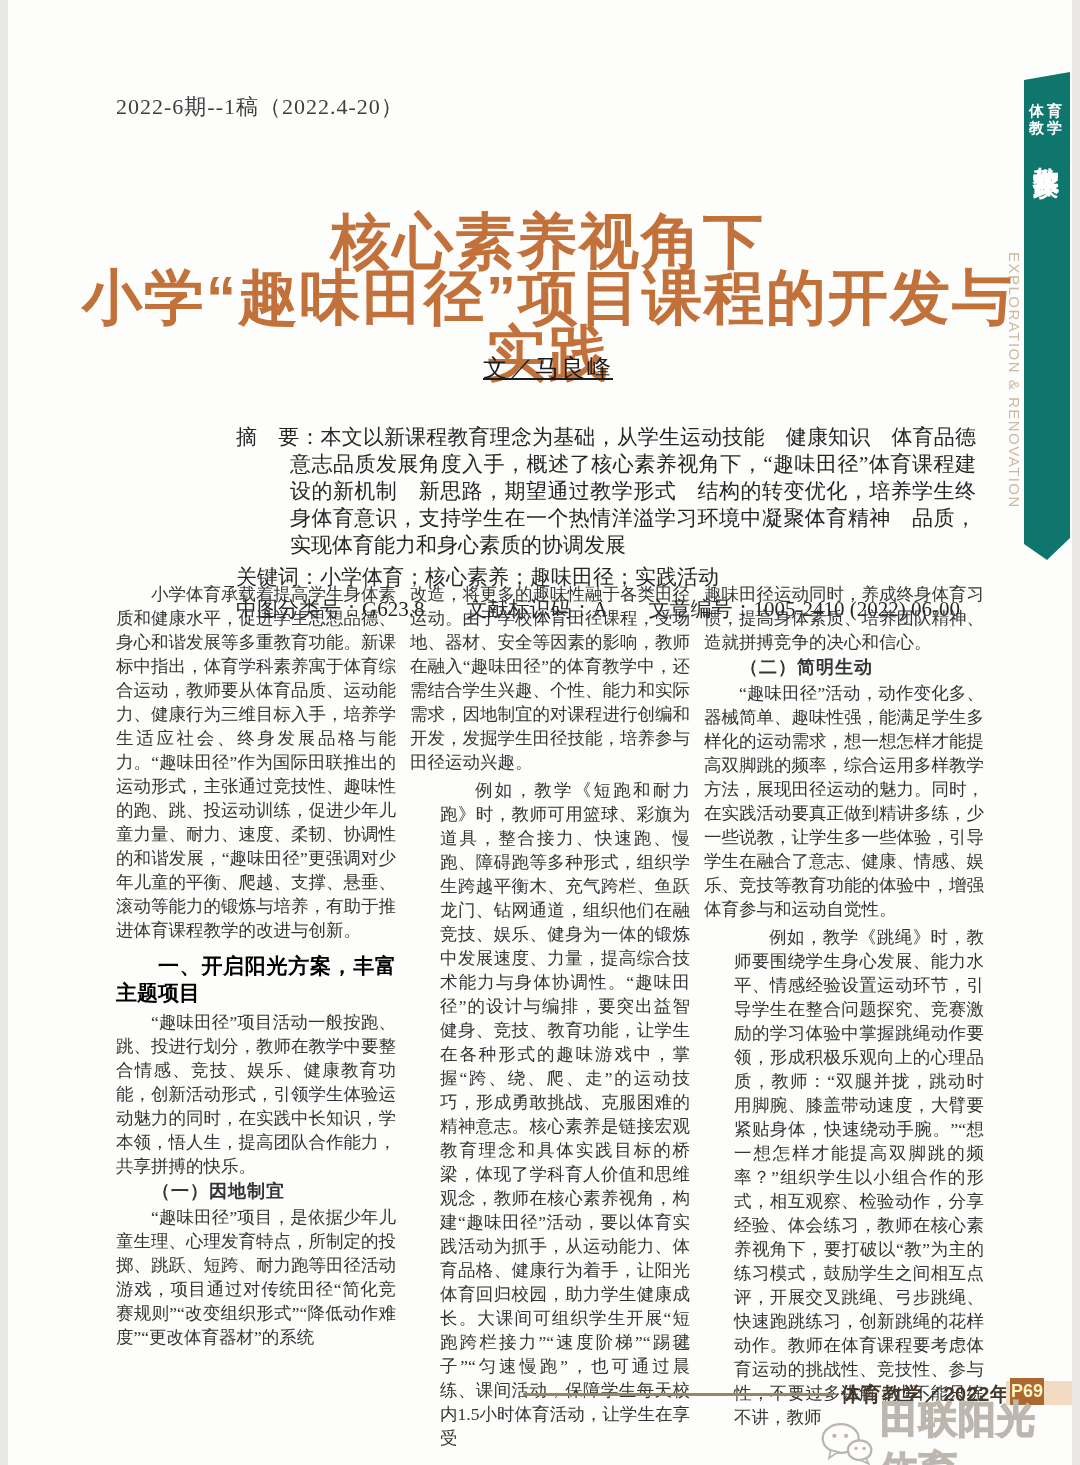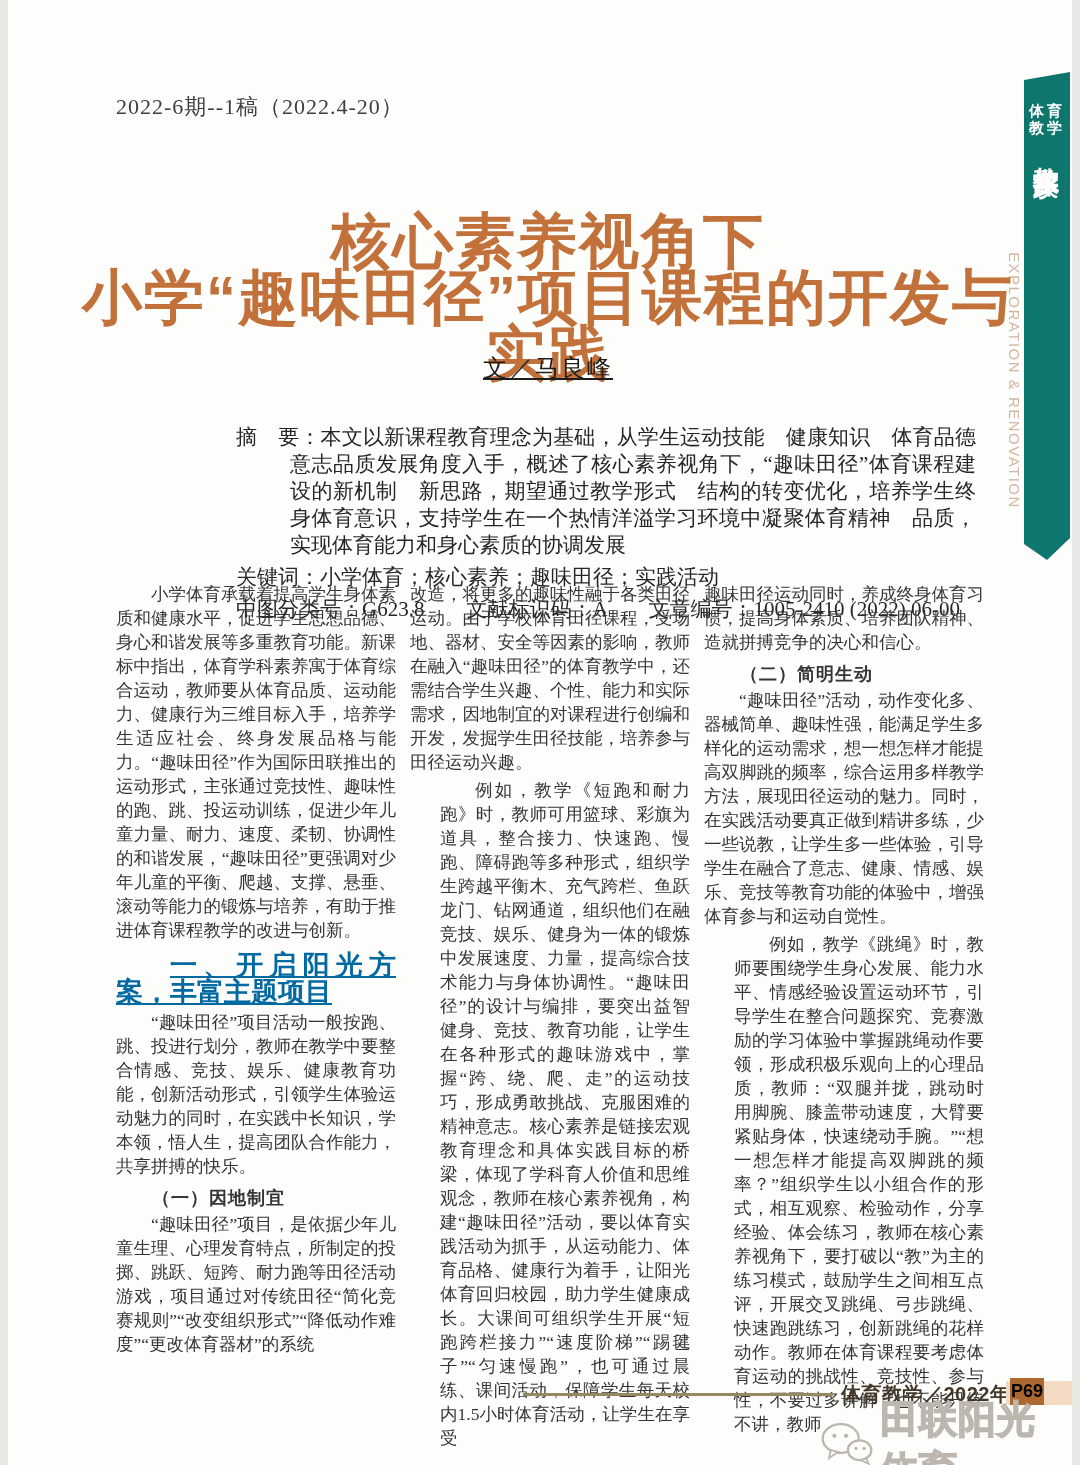--- a/index.html
+++ b/index.html
@@ -35,32 +35,32 @@
   .kw-line{margin-top:5px !important;}
   .clc-line{margin-top:5px !important;}
 
   
   .body-cols{position:absolute;left:108px;top:582px;width:868px;height:775px;
              display:flex;gap:14px;justify-content:center;}
   .col{width:280px;font-size:17.5px;line-height:24px;text-align:justify;}
   .col p{margin:0;}
   .col p.indent{text-indent:2em;}
   .col p + p{margin-top:4px;margin-left:30px;}
-  .h-orange{margin:10px 0 4px;color:#0369a1;font-family:"Liberation Sans",sans-serif;
-            font-weight:700;font-size:27px;line-height:27px;text-indent:2em;text-align:justify;text-decoration:underline;}
-  .h-sub{margin:8px 0 2px;font-weight:700;font-size:18px;line-height:24px;text-indent:2em;
+  .h-orange{margin:10px 0 4px;color:#000000;font-family:"Liberation Sans",sans-serif;
+            font-weight:700;font-size:21px;line-height:27px;text-indent:2em;text-align:justify;}
+  .h-sub{margin:1px 0 2px;font-weight:700;font-size:18px;line-height:24px;text-indent:2em;
          letter-spacing:1px;}
 
   
   .footer-rule{position:absolute;left:515px;top:1393px;width:310px;height:3px;background:#97895f;}
   .footer-journal{position:absolute;left:833px;top:1381px;font-family:"Liberation Sans",sans-serif;
                   font-weight:bold;font-size:20px;color:#44382b;letter-spacing:0.5px;}
   .footer-band{position:absolute;left:998px;top:1381px;width:82px;height:24px;background:#f2dbc2;}
   .page-badge{position:absolute;left:1002px;top:1378px;width:34px;height:27px;background:#ad6831;
-              color:#000000;font-family:"Liberation Sans",sans-serif;font-weight:bold;font-size:18px;
+              color:#fef9c3;font-family:"Liberation Sans",sans-serif;font-weight:bold;font-size:18px;
               line-height:27px;text-align:center;}
   
   .watermark{position:absolute;left:812px;top:1394px;display:flex;align-items:center;gap:6px;z-index:3;}
   .watermark .wm-text{font-family:"Liberation Sans",sans-serif;font-weight:bold;font-size:38px;
                       letter-spacing:1px;color:#eceae7;-webkit-text-stroke:1.5px #bcb6af;}
 </style>
 </head>
 <body>
 
 <div class="page">

